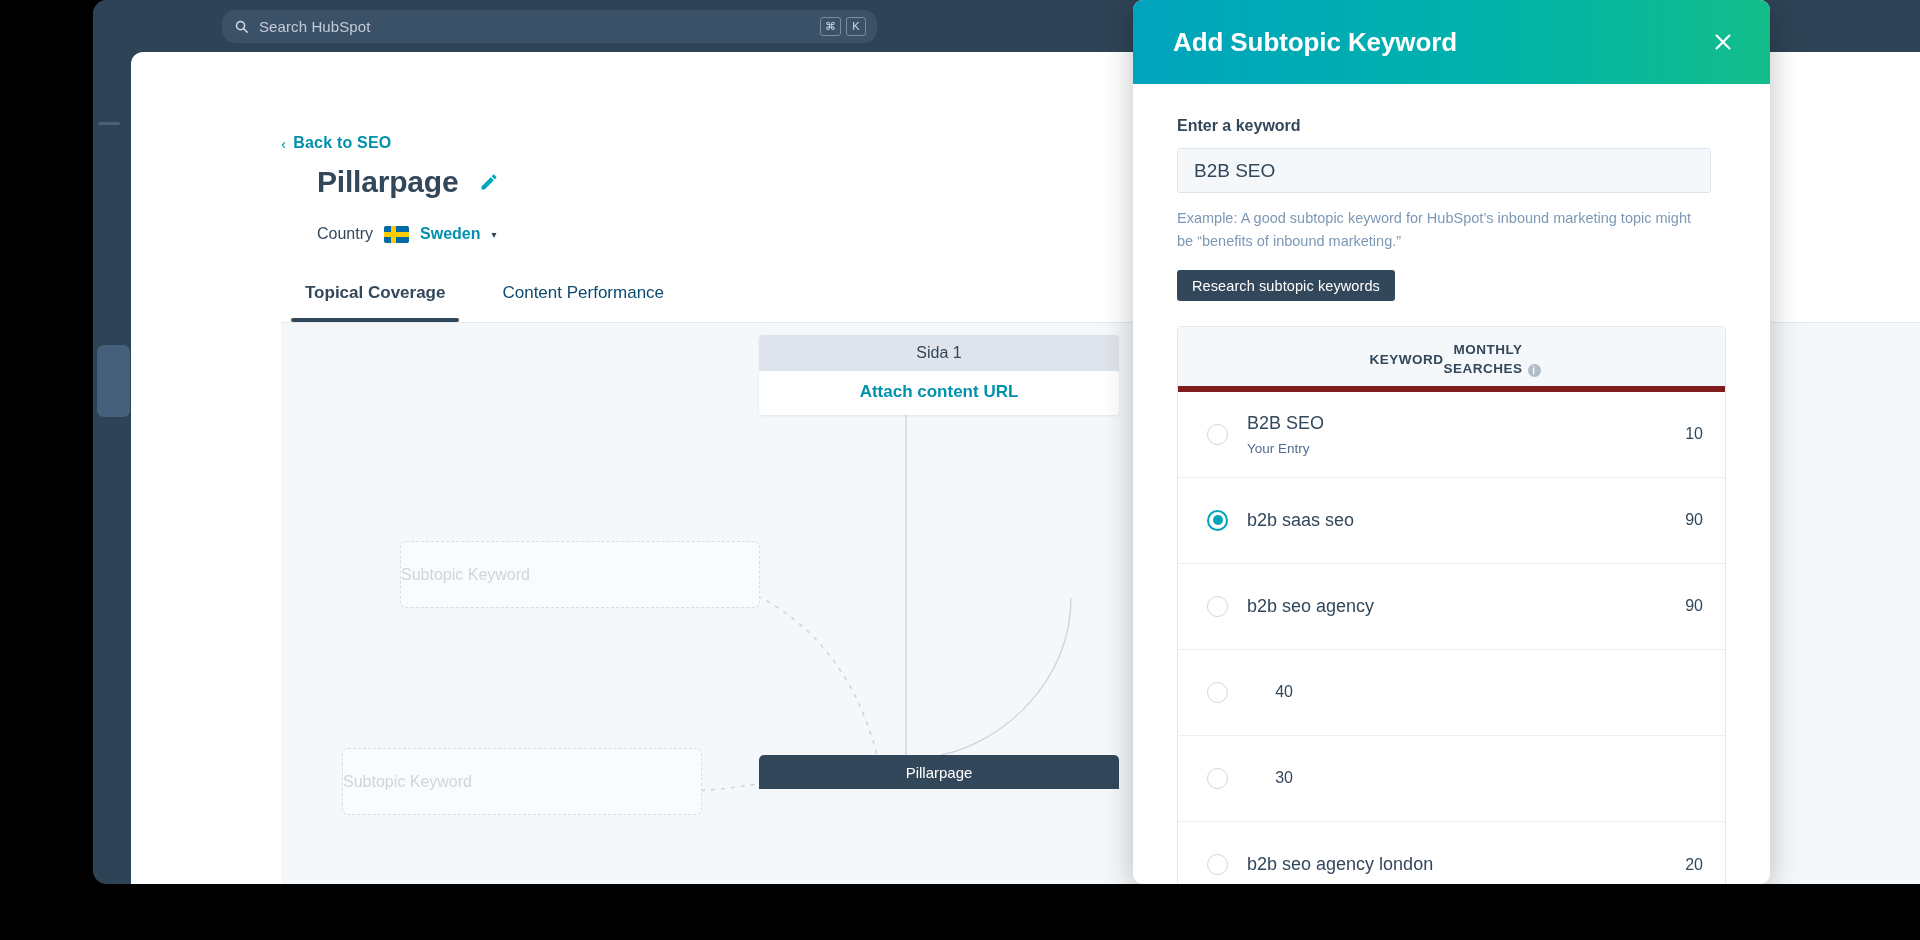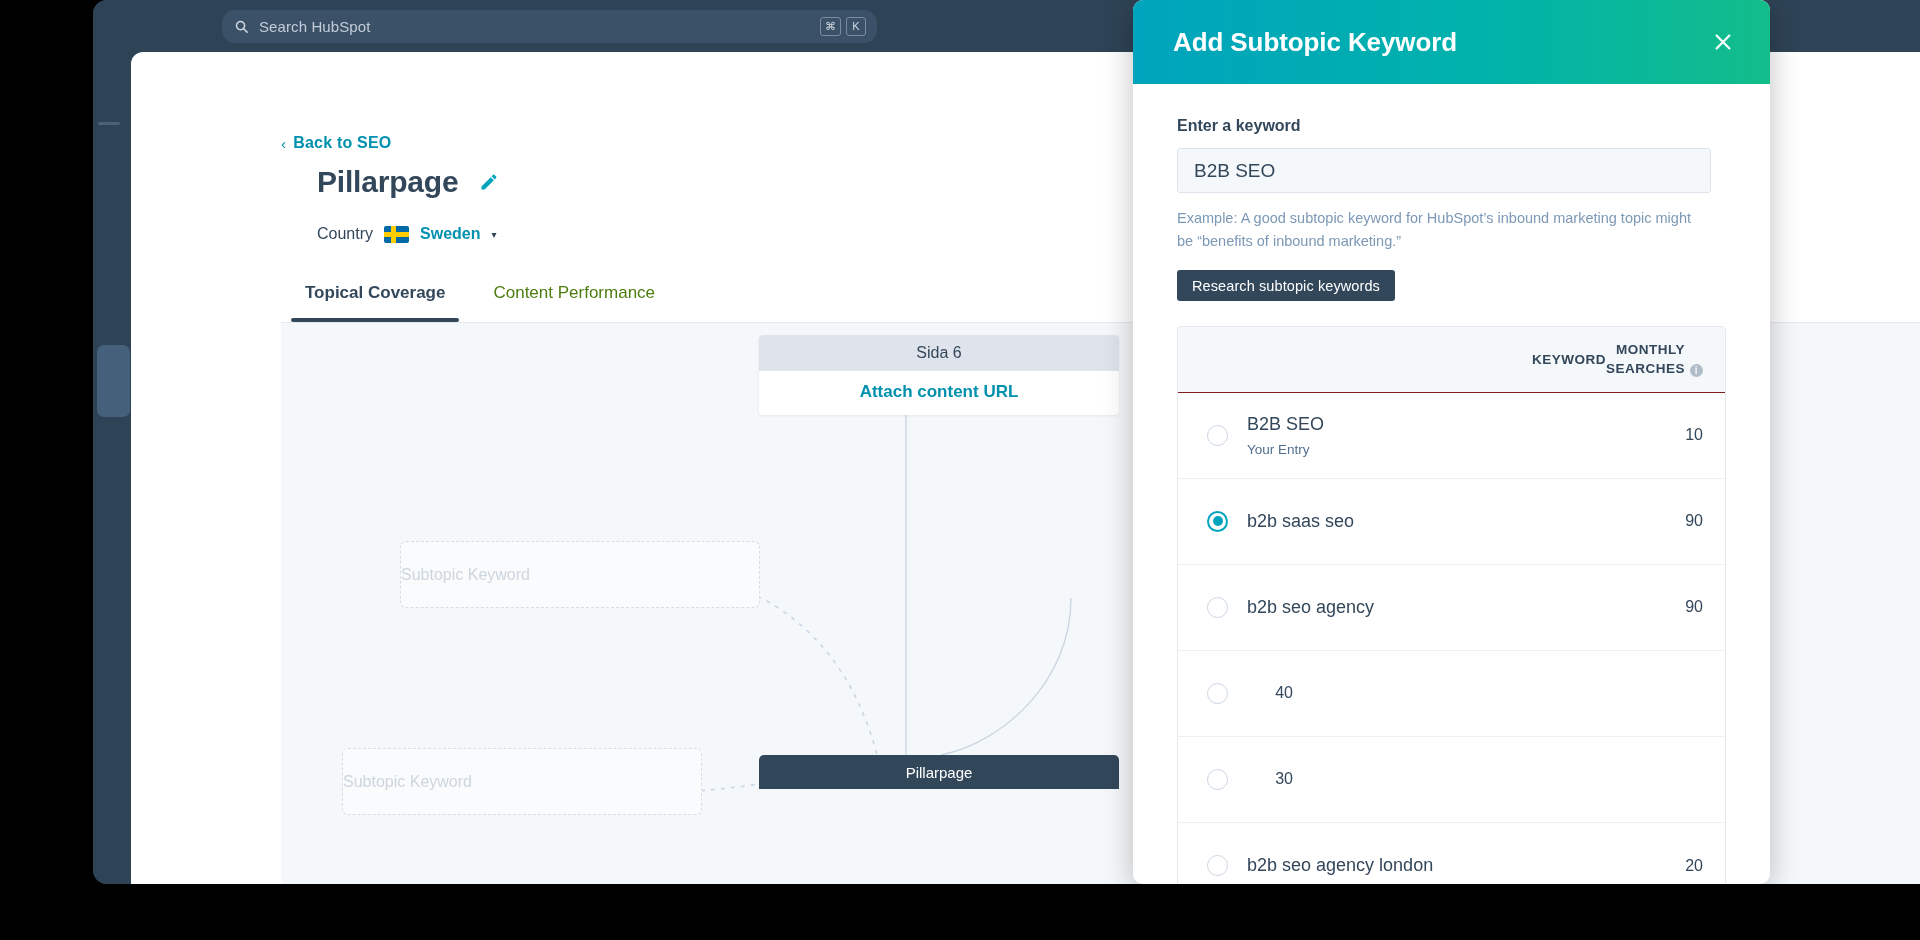--- a/index.html
+++ b/index.html
@@ -106,32 +106,32 @@
     content: ""; position: absolute; left: 0; top: 6px; width: 25px; height: 5px; background: #fecc00;
   }
   #country-value { color: #0091ae; font-weight: bold; }
   #country-caret { color: #33475b; font-size: 10px; }
 
   
   #tabs {
     position: absolute; left: 150px; top: 212px;
     width: 1639px; height: 59px;
     border-bottom: 1px solid #e5e9ee;
-    display: flex; align-items: flex-start; gap: 0;
+    display: flex; align-items: flex-start; gap: 9px;
   }
   .tab {
     height: 58px; display: flex; align-items: center; justify-content: center;
     font-size: 17px; padding: 0 24px; position: relative;
   }
   .tab.active { color: #33475b; font-weight: bold; }
   .tab.active:after {
     content: ""; position: absolute; left: 10px; right: 10px; bottom: 0;
     height: 4px; background: #33475b; border-radius: 2px;
   }
-  .tab.inactive { color: #4d7c0f; text-align: center; }
+  .tab.inactive { color: #0c4a6e; text-align: center; }
 
   
   #graph-canvas {
     position: absolute; left: 150px; top: 271px;
     width: 1639px; height: 561px;
     background: #f5f8fa;
     overflow: hidden;
   }
   #graph-svg { position: absolute; left: 0; top: 0; width: 1639px; height: 561px; }
 
@@ -207,23 +207,23 @@
     font-size: 14.5px; letter-spacing: .1px;
   }
 
   
   #results {
     margin: 25px 44px 0 44px;
     border: 1px solid #e3e8ee; border-radius: 4px;
     overflow: hidden;
   }
   #results-head {
-    display: flex; align-items: center; justify-content: flex-end;
-    background: #f5f8fa; padding: 14px 22px 14px 29px;
-    border-bottom: 1px solid #7f1d1d;
+    display: flex; align-items: center; justify-content: center;
+    background: #f5f8fa; padding: 14px 22px 8px 29px;
+    border-bottom: 6px solid #7f1d1d;
   }
   #results-head .h-kw { font-size: 13.5px; font-weight: bold; color: #33475b; letter-spacing: .5px; }
   #results-head .h-ms {
     font-size: 13.5px; font-weight: bold; color: #33475b; letter-spacing: .5px;
     text-align: right; line-height: 1.35;
     display: flex; align-items: flex-end; gap: 5px;
   }
   .info-dot {
     width: 13px; height: 13px; border-radius: 50%; background: #b0bcc8;
     color: #f5f8fa; font-size: 10px; line-height: 13px; text-align: center;
@@ -314,21 +314,21 @@
         <line x1="625" y1="79" x2="625" y2="432" stroke="#cbd6e2" stroke-width="1.4"></line>
 
         <path d="M 790 275 C 790 360 720 420 660 432" fill="none" stroke="#cbd6e2" stroke-width="1.4"></path>
 
         <path d="M 410 252 C 520 270 575 350 596 432" fill="none" stroke="#cbd6e2" stroke-width="1.6" stroke-dasharray="4 6"></path>
 
         <path d="M 360 470 C 470 470 540 448 590 436" fill="none" stroke="#cbd6e2" stroke-width="1.6" stroke-dasharray="4 6"></path>
       </svg>
 
       <div class="node-page" style="left:478px; top:12px;">
-        <div class="np-head">Sida 6</div>
+        <div class="np-head">Sida 1</div>
         <div class="np-body">Attach content URL</div>
       </div>
 
       <div class="node-ghost" style="left:119px; top:218px;">
         <span>Subtopic Keyword</span>
       </div>
 
       <div class="node-ghost" style="left:61px; top:425px;">
         <span>Subtopic Keyword</span>
       </div>

